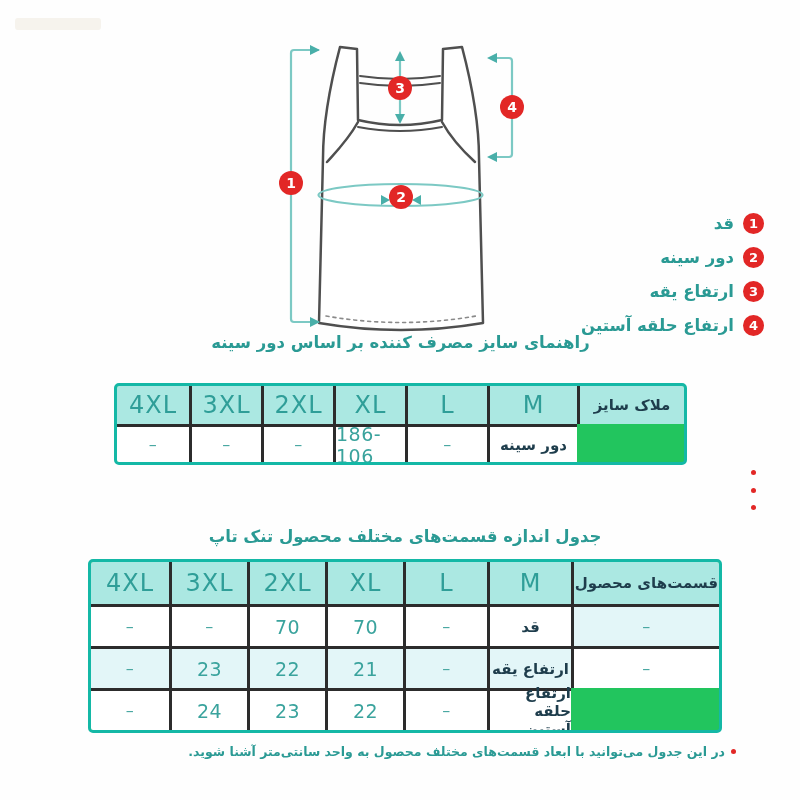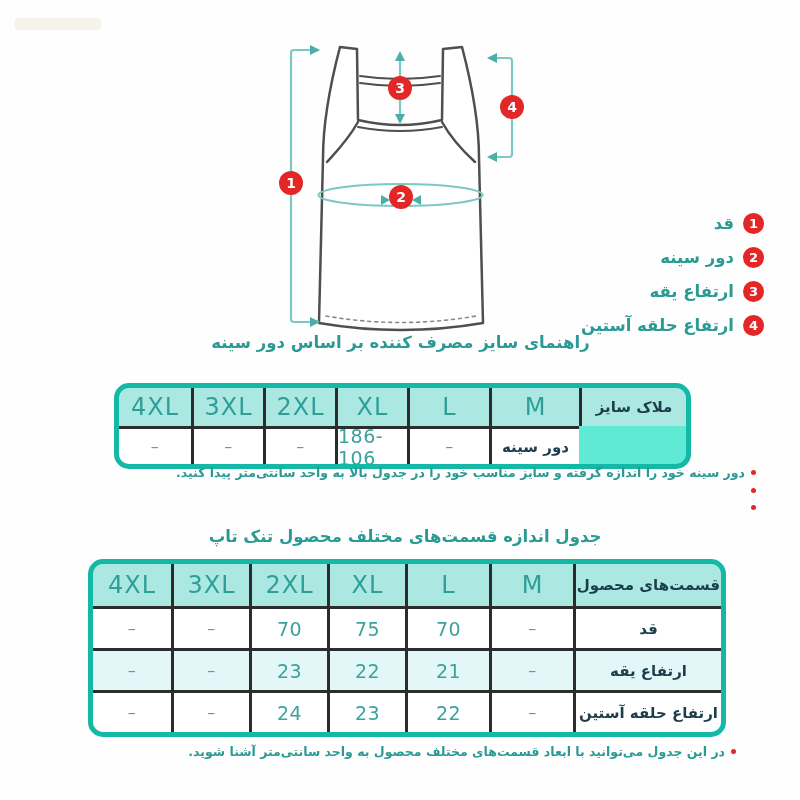--- a/index.html
+++ b/index.html
@@ -17,22 +17,22 @@
     margin-left:9px;flex:0 0 auto;}
   .leg-label{color:#2a9a94;font-weight:bold;font-size:16.5px;white-space:nowrap;}
 
   
   .sec-title{position:absolute;direction:rtl;text-align:center;color:#2a9a94;
     font-weight:bold;font-size:16.5px;}
   #title1{top:333px;left:114px;width:573px;}
   #title2{top:527px;left:88px;width:634px;}
 
   
-  .tbl{position:absolute;display:grid;border:5px solid #14b8a6;border-radius:15px;
-    overflow:hidden;background:#5eead4;}
+  .tbl{position:absolute;display:grid;border:3px solid #14b8a6;border-radius:5px;
+    overflow:hidden;background:#22c55e;}
   #table1{left:114px;top:383px;width:567px;
     grid-template-columns:72px 72px 72px 72px 82px 90px 1fr;grid-auto-rows:38px;}
   #table2{left:88px;top:559px;width:628px;
     grid-template-columns:78px 78px 78px 78px 84px 84px 1fr;grid-auto-rows:42px;}
   .cell{display:flex;align-items:center;justify-content:center;
     border-top:3px solid #2c2c2c;border-left:3px solid #2c2c2c;background:#fff;}
   .cell:nth-child(-n+7){border-top:none;}
   .cell:nth-child(7n+1){border-left:none;}
   .cell.hdr{background:#abe8e2;}
   .cell.size{color:#2f9e98;font-size:24px;letter-spacing:1px;}
@@ -145,38 +145,37 @@
       <div class="cell hdr size">M</div>
       <div class="cell hdr lbl">ملاک سایز</div>
       <div class="cell val dash">–</div>
       <div class="cell val dash">–</div>
       <div class="cell val dash">–</div>
       <div class="cell val">186-106</div>
       <div class="cell val dash">–</div>
       <div class="cell lbl">دور سینه</div>
     </div>
   <div class="notes" id="notes1">
-      <div class="note-line"><span class="dot"></span><span>دور سینه خود را اندازه گرفته و سایز مناسب خود را در جدول بالا به واحد سانتی‌متر پیدا کنید.</span></div>
+      <div class="note-line"><span class="dot"></span></div>
       <div class="note-line"><span class="dot"></span></div>
       <div class="note-line"><span class="dot"></span></div>
     </div>
 
   <div class="sec-title" id="title2">جدول اندازه قسمت‌های مختلف محصول تنک تاپ</div>
   <div class="tbl" id="table2">
       <div class="cell hdr size">4XL</div>
       <div class="cell hdr size">3XL</div>
       <div class="cell hdr size">2XL</div>
       <div class="cell hdr size">XL</div>
       <div class="cell hdr size">L</div>
       <div class="cell hdr size">M</div>
       <div class="cell hdr lbl">قسمت‌های محصول</div>
       <div class="cell val dash">–</div>
       <div class="cell val dash">–</div>
       <div class="cell val">70</div>
-      <div class="cell val">75</div>
       <div class="cell val">70</div>
       <div class="cell val dash">–</div>
       <div class="cell lbl">قد</div>
       <div class="cell val alt dash">–</div>
       <div class="cell val alt dash">–</div>
       <div class="cell val alt">23</div>
       <div class="cell val alt">22</div>
       <div class="cell val alt">21</div>
       <div class="cell val alt dash">–</div>
       <div class="cell lbl alt">ارتفاع یقه</div>

